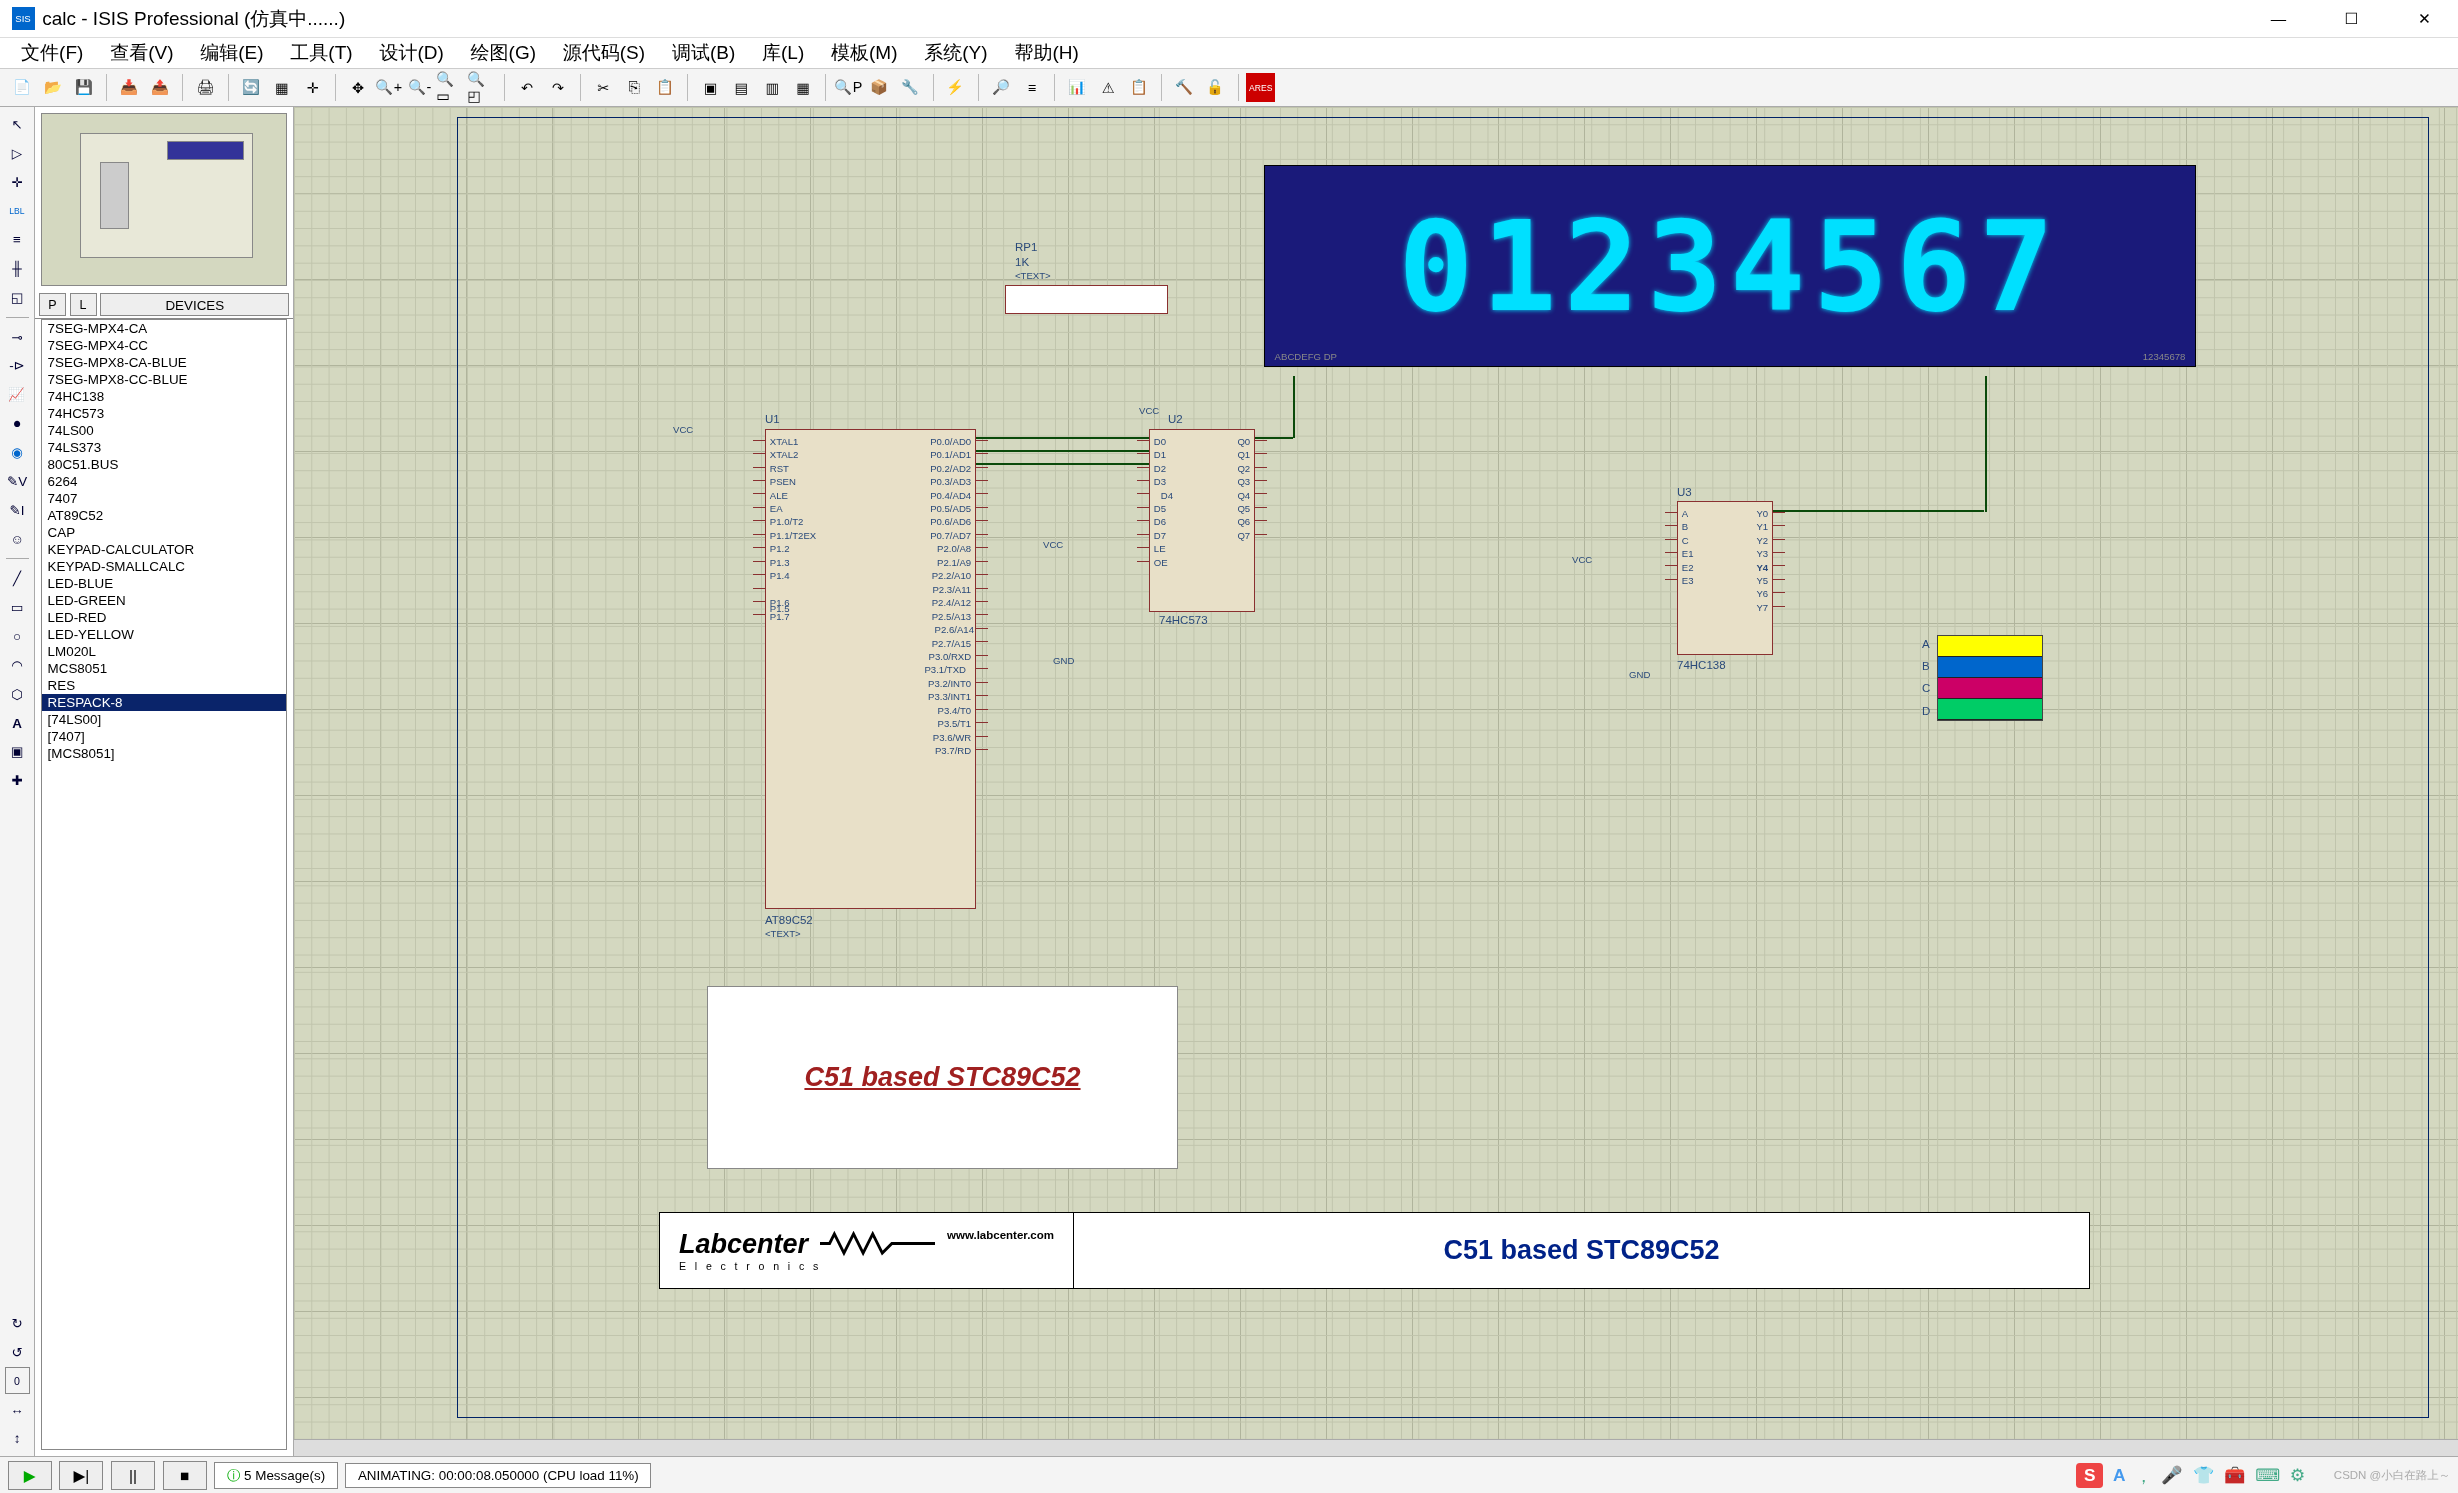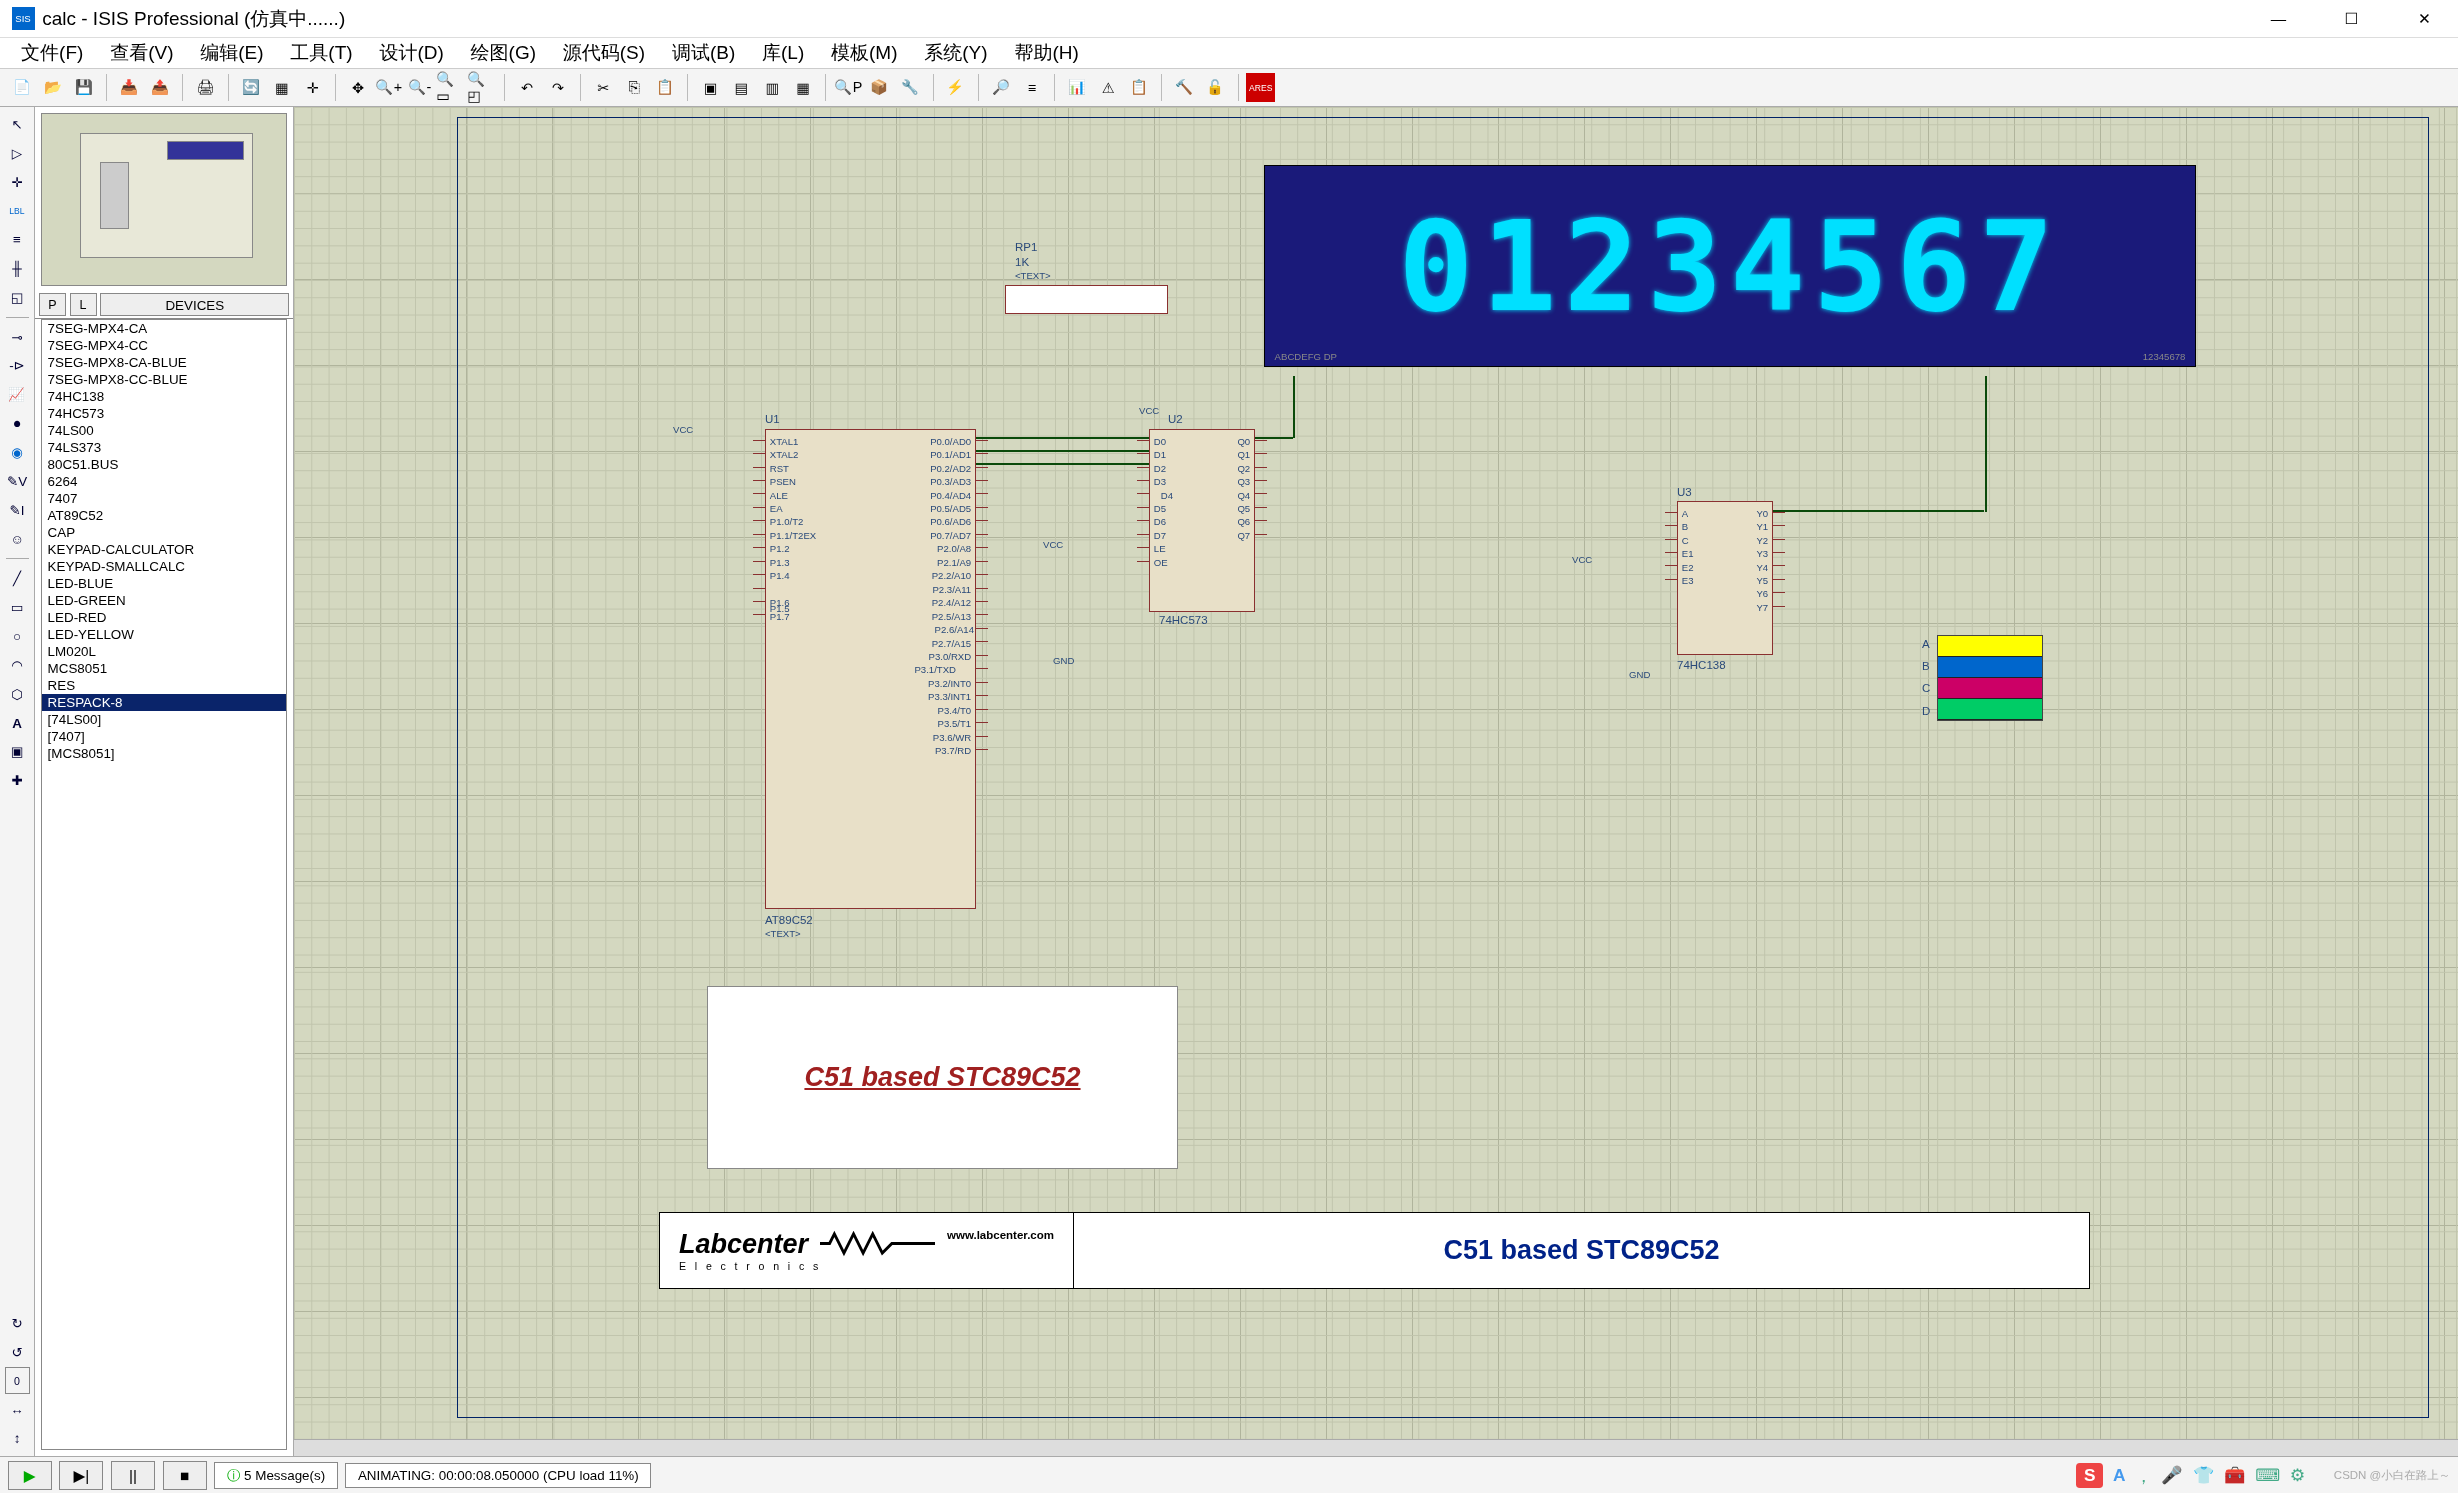--- a/index.html
+++ b/index.html
@@ -311,21 +311,21 @@
         <span class="pinlabel" style="right: 3.8px; top: 167px;">P2.4/A12</span>
         <div class="pin" style="right: -13.4px; top: 171px;"></div>
         <span class="pinlabel" style="right: 3.8px; top: 181px;">P2.5/A13</span>
         <div class="pin" style="right: -13.4px; top: 184px;"></div>
         <span class="pinlabel" style="right: 1px; top: 194px;">P2.6/A14</span>
         <div class="pin" style="right: -13.4px; top: 198px;"></div>
         <span class="pinlabel" style="right: 3.8px; top: 208px;">P2.7/A15</span>
         <div class="pin" style="right: -13.4px; top: 211px;"></div>
         <span class="pinlabel" style="right: 3.8px; top: 221px;">P3.0/RXD</span>
         <div class="pin" style="right: -13.4px; top: 225px;"></div>
-        <span class="pinlabel" style="right: 19px; top: 234px;">P3.1/TXD</span>
+        <span class="pinlabel" style="right: 9px; top: 234px;">P3.1/TXD</span>
         <div class="pin" style="right: -13.4px; top: 238px;"></div>
         <span class="pinlabel" style="right: 3.8px; top: 248px;">P3.2/INT0</span>
         <div class="pin" style="right: -13.4px; top: 252px;"></div>
         <span class="pinlabel" style="right: 3.8px; top: 261px;">P3.3/INT1</span>
         <div class="pin" style="right: -13.4px; top: 265px;"></div>
         <span class="pinlabel" style="right: 3.8px; top: 275px;">P3.4/T0</span>
         <div class="pin" style="right: -13.4px; top: 279px;"></div>
         <span class="pinlabel" style="right: 3.8px; top: 288px;">P3.5/T1</span>
         <div class="pin" style="right: -13.4px; top: 292px;"></div>
         <span class="pinlabel" style="right: 3.8px; top: 302px;">P3.6/WR</span>
@@ -392,21 +392,21 @@
         <span class="pinlabel" style="left: 3.8px; top: 73px;">E3</span>
         <div class="pin" style="left: -13.4px; top: 77px;"></div>
         <span class="pinlabel" style="right: 3.8px; top: 5.8px;">Y0</span>
         <div class="pin" style="right: -13.4px; top: 9.6px;"></div>
         <span class="pinlabel" style="right: 3.8px; top: 19px;">Y1</span>
         <div class="pin" style="right: -13.4px; top: 23px;"></div>
         <span class="pinlabel" style="right: 3.8px; top: 33px;">Y2</span>
         <div class="pin" style="right: -13.4px; top: 37px;"></div>
         <span class="pinlabel" style="right: 3.8px; top: 46px;">Y3</span>
         <div class="pin" style="right: -13.4px; top: 50px;"></div>
-        <span class="pinlabel" style="right: 3.8px; top: 60px;">Y4</span>
+        <span class="pinlabel" style="right: 3.8px; top: 60px; font-weight: bold;">Y4</span>
         <div class="pin" style="right: -13.4px; top: 63px;"></div>
         <span class="pinlabel" style="right: 3.8px; top: 73px;">Y5</span>
         <div class="pin" style="right: -13.4px; top: 77px;"></div>
         <span class="pinlabel" style="right: 3.8px; top: 86px;">Y6</span>
         <div class="pin" style="right: -13.4px; top: 90px;"></div>
         <span class="pinlabel" style="right: 3.8px; top: 100px;">Y7</span>
         <div class="pin" style="right: -13.4px; top: 104px;"></div>
       </div>
     <div class="reflabel" style="left:1383px;top:552px">74HC138</div>
 

